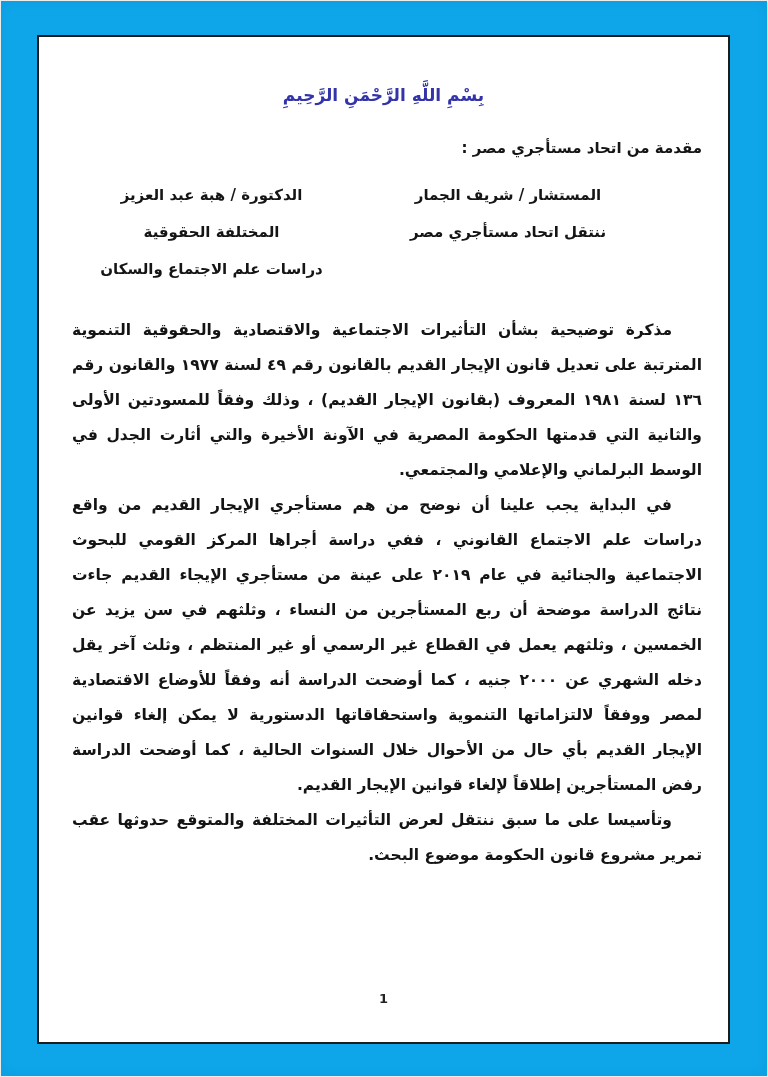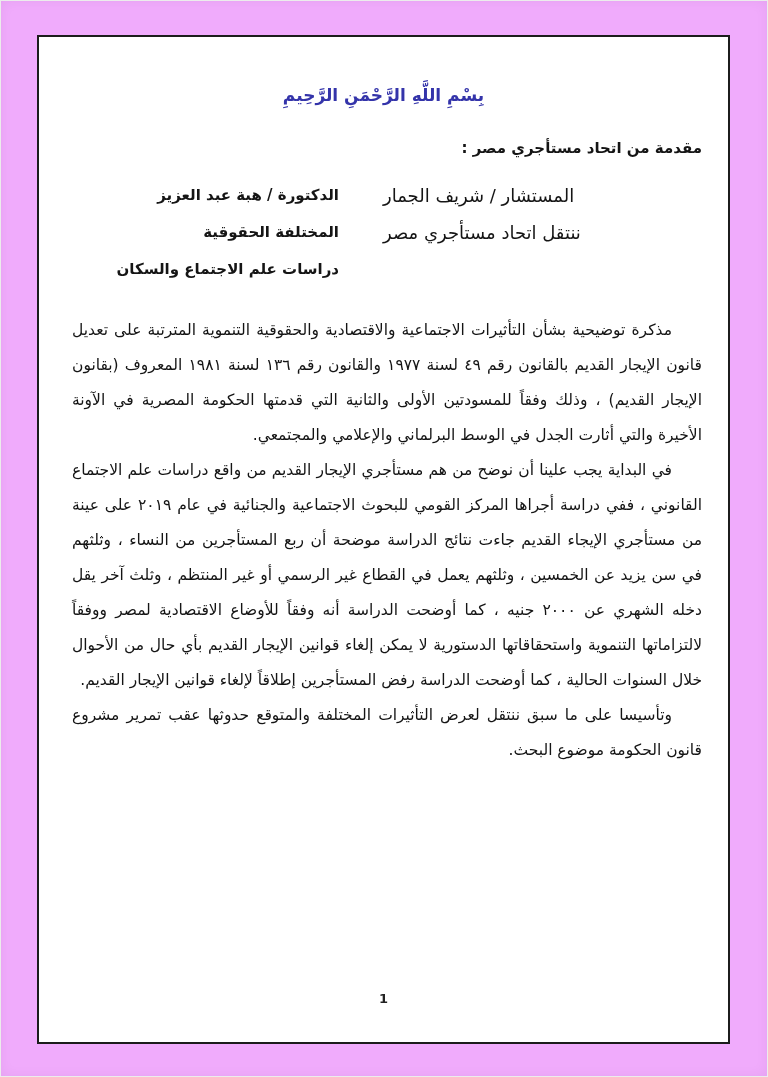--- a/index.html
+++ b/index.html
@@ -4,21 +4,21 @@
 <style>
   html, body {
     margin: 0;
     padding: 0;
     background: #ffffff;
   }
   .scan {
     position: relative;
     width: 768px;
     height: 1077px;
-    background: #f0abfc;
+    background: #0ea5e9;
     box-shadow: inset 0 0 0 1px #ececec, inset 0 0 14px rgba(0,0,0,0.06);
     overflow: hidden;
     font-family: "DejaVu Sans", sans-serif;
   }
   .frame {
     position: absolute;
     left: 37px;
     top: 35px;
     width: 693px;
     height: 1009px;
@@ -45,47 +45,47 @@
     text-align: right;
     color: #151515;
     font-size: 15px;
     font-weight: bold;
   }
   .names-right {
     position: absolute;
     top: 140px;
     right: 95px;
     width: 250px;
-    text-align: left;
+    text-align: center;
     color: #151515;
-    font-size: 18px;
-    font-weight: normal;
+    font-size: 15px;
+    font-weight: bold;
     line-height: 37px;
   }
   .names-left {
     position: absolute;
     top: 140px;
     left: 45px;
     width: 255px;
-    text-align: right;
+    text-align: center;
     color: #151515;
     font-size: 15px;
     font-weight: bold;
     line-height: 37px;
   }
   .bodytext {
     position: absolute;
     top: 276px;
     right: 26px;
     left: 33px;
     direction: rtl;
     text-align: justify;
     color: #141414;
     font-size: 15.5px;
-    font-weight: normal;
+    font-weight: bold;
     line-height: 35px;
   }
   .bodytext p {
     margin: 0;
     padding: 0;
     text-indent: 30px;
   }
   .pagenum {
     position: absolute;
     top: 954px;

